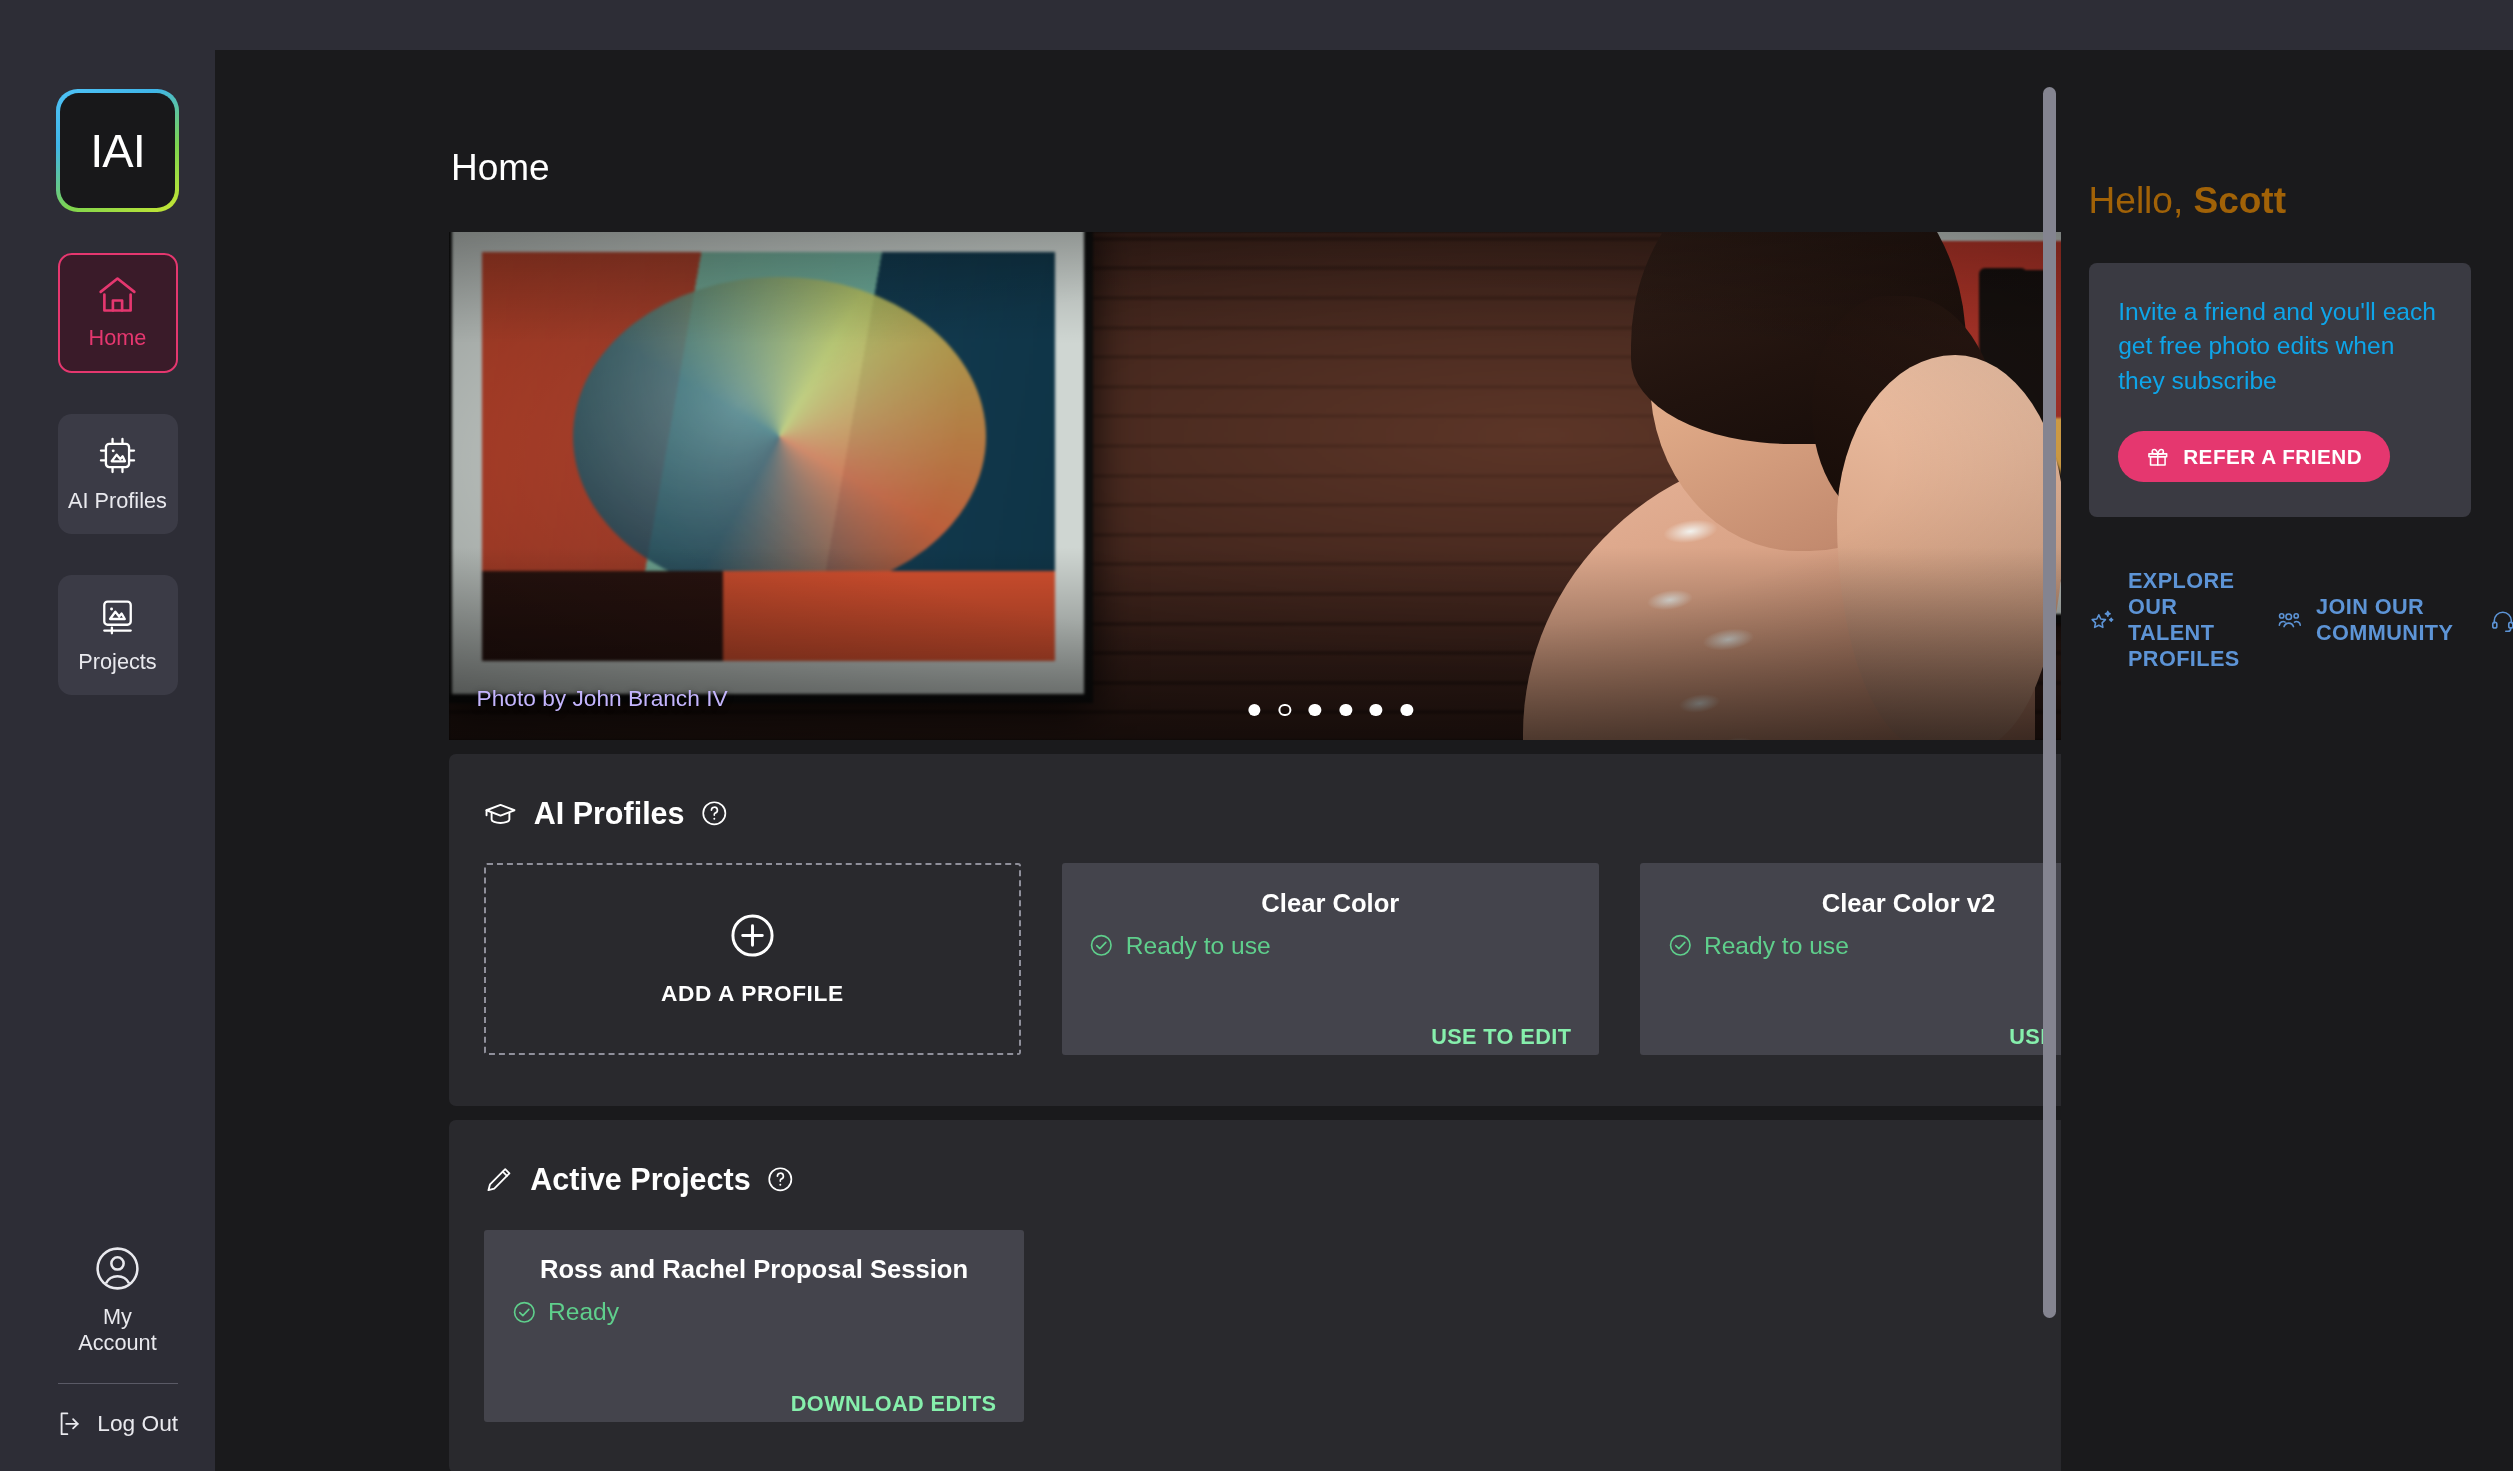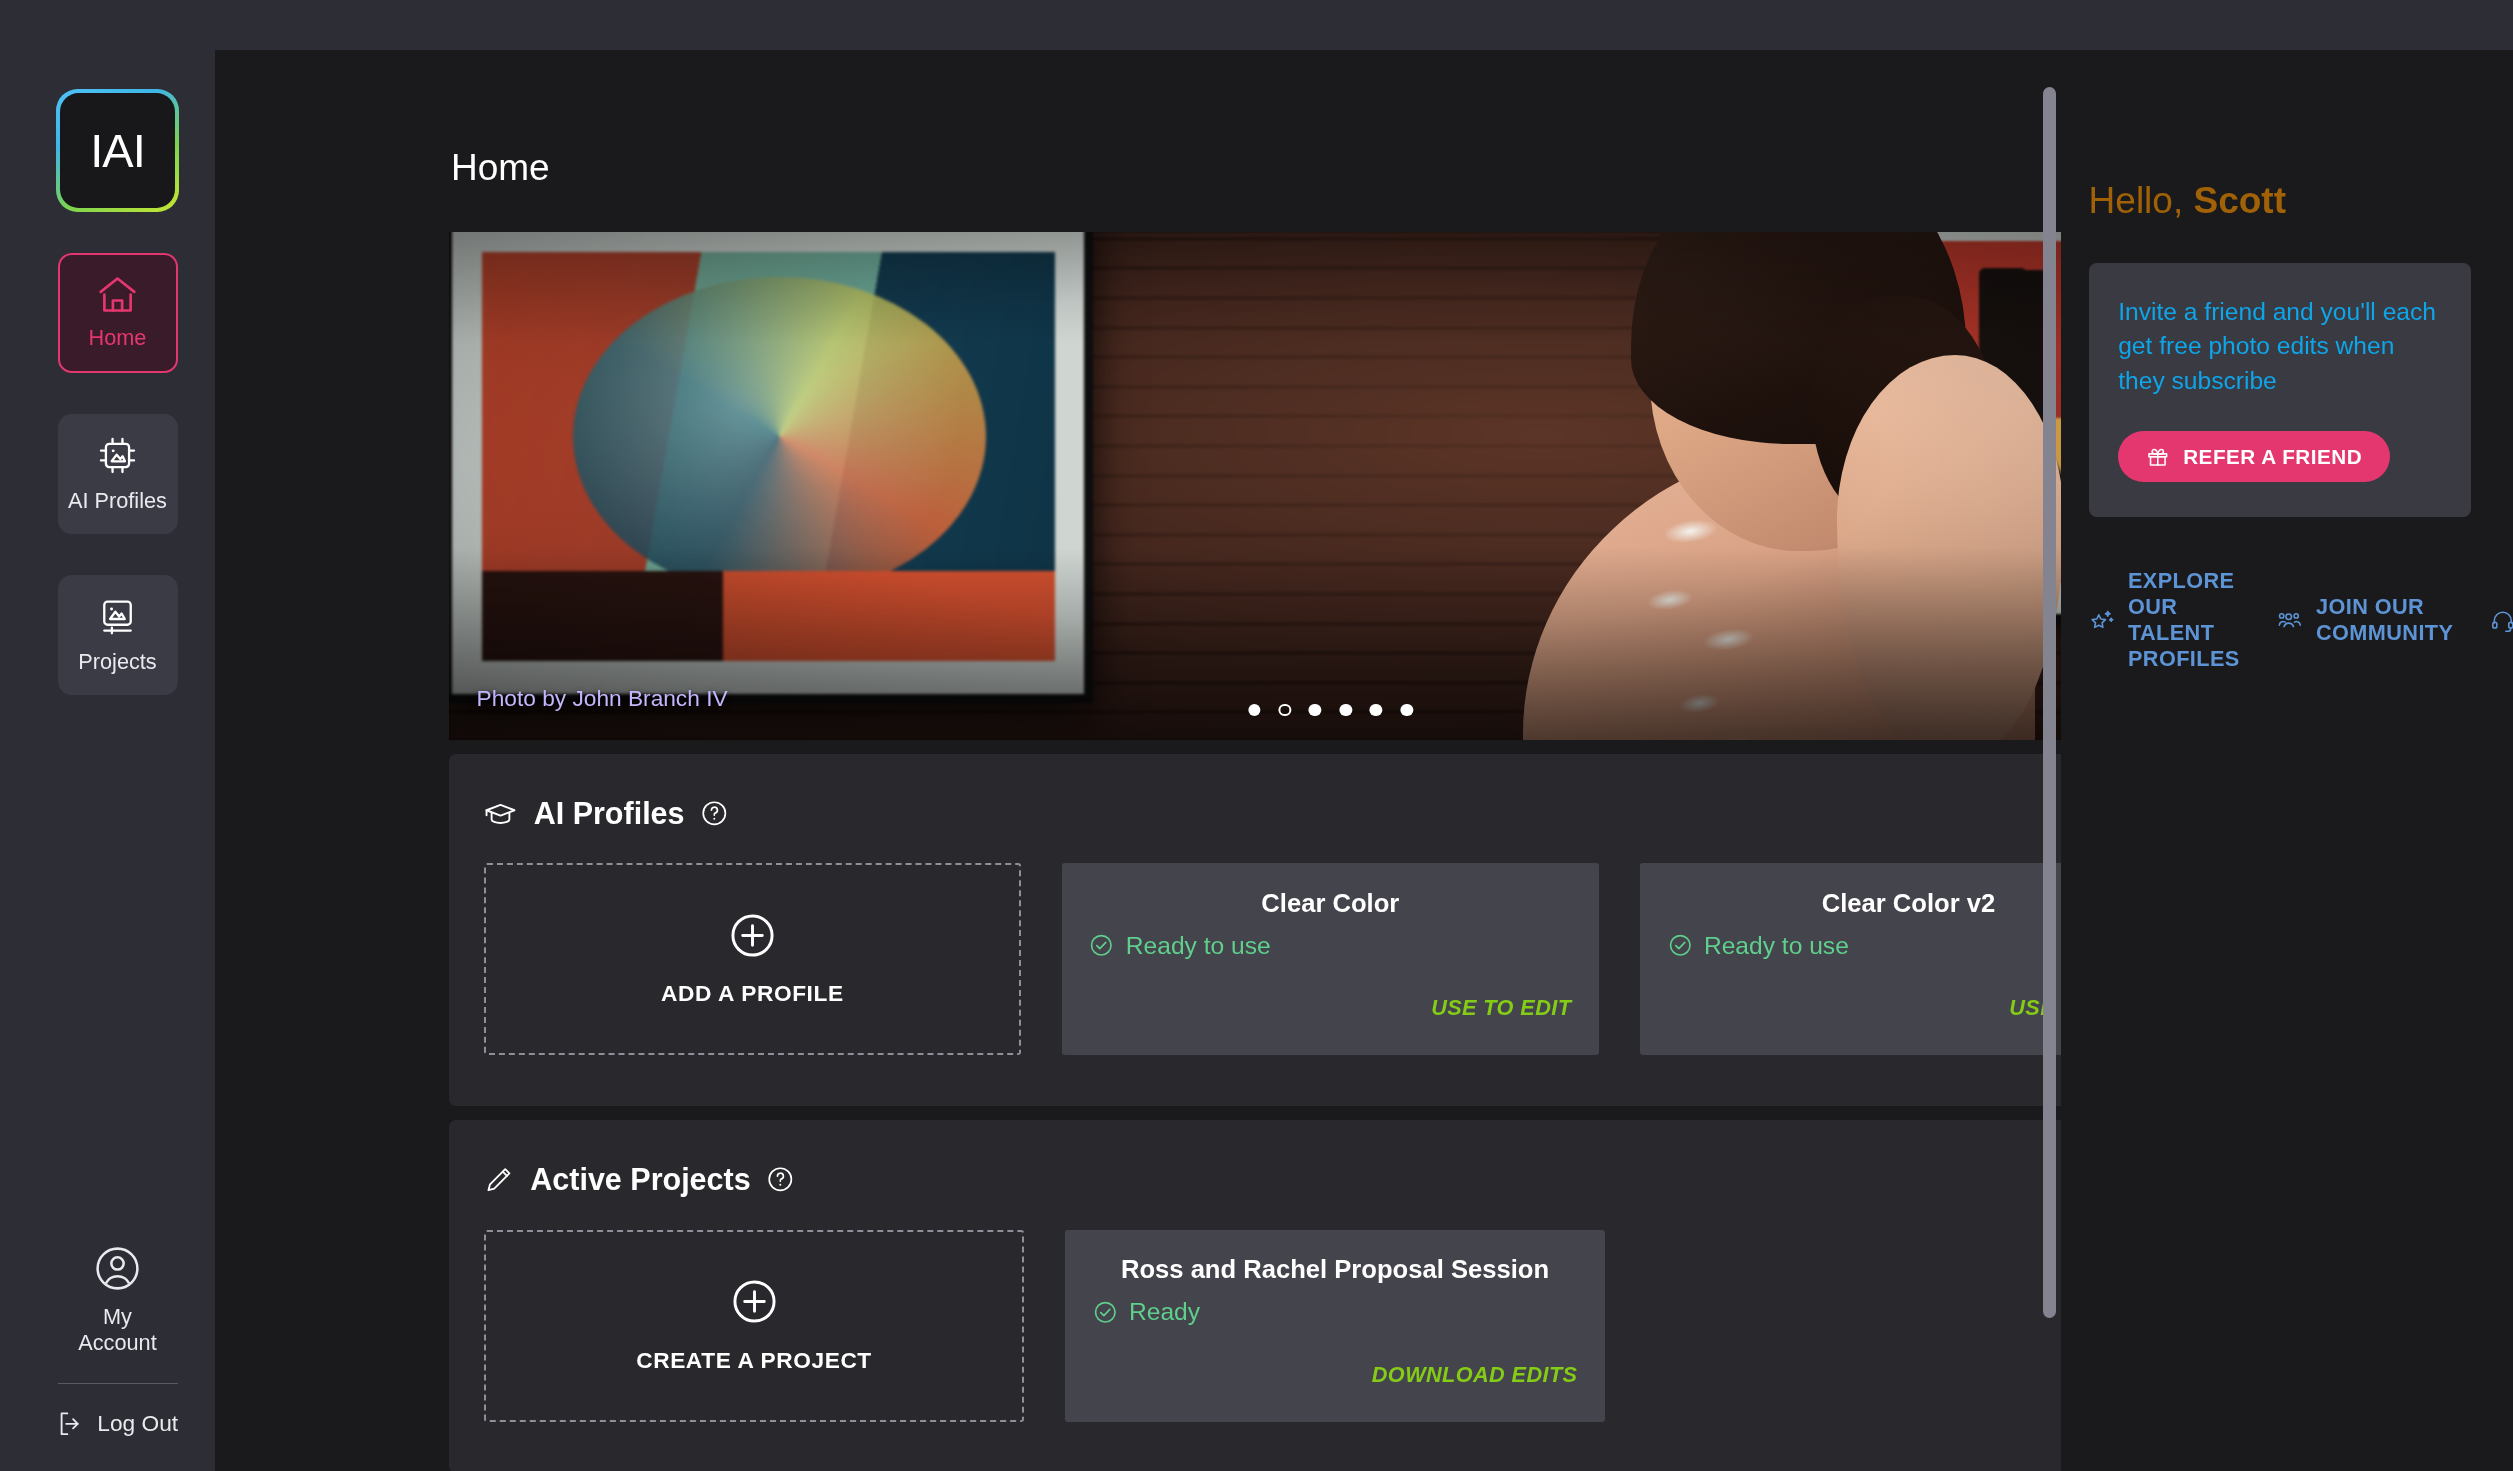--- a/index.html
+++ b/index.html
@@ -200,22 +200,22 @@
   }
   .card.add {
     border: 2px dashed #8f8f9a; display: flex; flex-direction: column;
     align-items: center; justify-content: center; gap: 21.7px; cursor: pointer; background: transparent;
   }
   .card.add .add-label { color: #fff; font-size: 22.7px; font-weight: 700; letter-spacing: 0.6px; }
   .card.item { background: #44444c; padding: 25.6px 27.6px; }
   .card-title { color: #fff; font-size: 25.6px; font-weight: 700; }
   .card-status { display: flex; align-items: center; gap: 11.8px; margin-top: 13.8px; color: #5fcf8c; font-size: 24.6px; }
   .card-action {
-    position: absolute; right: 27.6px; bottom: 34px; color: #84cc16;
-    font-size: 21.7px; font-weight: 700; letter-spacing: 0.4px; cursor: pointer; font-style: italic;
+    position: absolute; right: 27.6px; bottom: 5px; color: #86efac;
+    font-size: 21.7px; font-weight: 700; letter-spacing: 0.4px; cursor: pointer;
   }
 
   
   .scrollbar {
     position: absolute; right: 4.9px; top: 37px; width: 12.8px; height: 1231px;
     background: transparent;
   }
   .scroll-thumb { width: 12.8px; height: 1231px; border-radius: 6.9px; background: #848490; }
 
   
@@ -442,29 +442,20 @@
                   <circle cx="12" cy="12" r="10"></circle>
                   <path d="M9.4 9.2a2.7 2.7 0 1 1 3.4 2.6c-.6.2-.8.7-.8 1.3v.6" stroke-linecap="round"></path>
                   <circle cx="12" cy="17" r=".9" fill="#ffffff" stroke="none"></circle>
                 </svg>
               </span>
             </div>
             <span class="view-all">VIEW ALL</span>
           </div>
 
           <div class="cards">
-            <div class="card add">
-              <span>
-                <svg width="47" height="47" viewBox="0 0 24 24" fill="none" stroke="#ffffff" stroke-width="1.5" stroke-linecap="round">
-                  <circle cx="12" cy="12" r="10"></circle>
-                  <path d="M12 7v10M7 12h10"></path>
-                </svg>
-              </span>
-              <span class="add-label">CREATE A PROJECT</span>
-            </div>
 
             <div class="card item">
               <div class="card-title">Ross and Rachel Proposal Session</div>
               <div class="card-status">
                 <span>
                   <svg width="24.6" height="24.6" viewBox="0 0 24 24" fill="none" stroke="#5fcf8c" stroke-width="1.6" stroke-linecap="round" stroke-linejoin="round">
                     <circle cx="12" cy="12" r="9.5"></circle>
                     <path d="M7.6 12.3l3 3 5.8-6.1"></path>
                   </svg>
                 </span>

